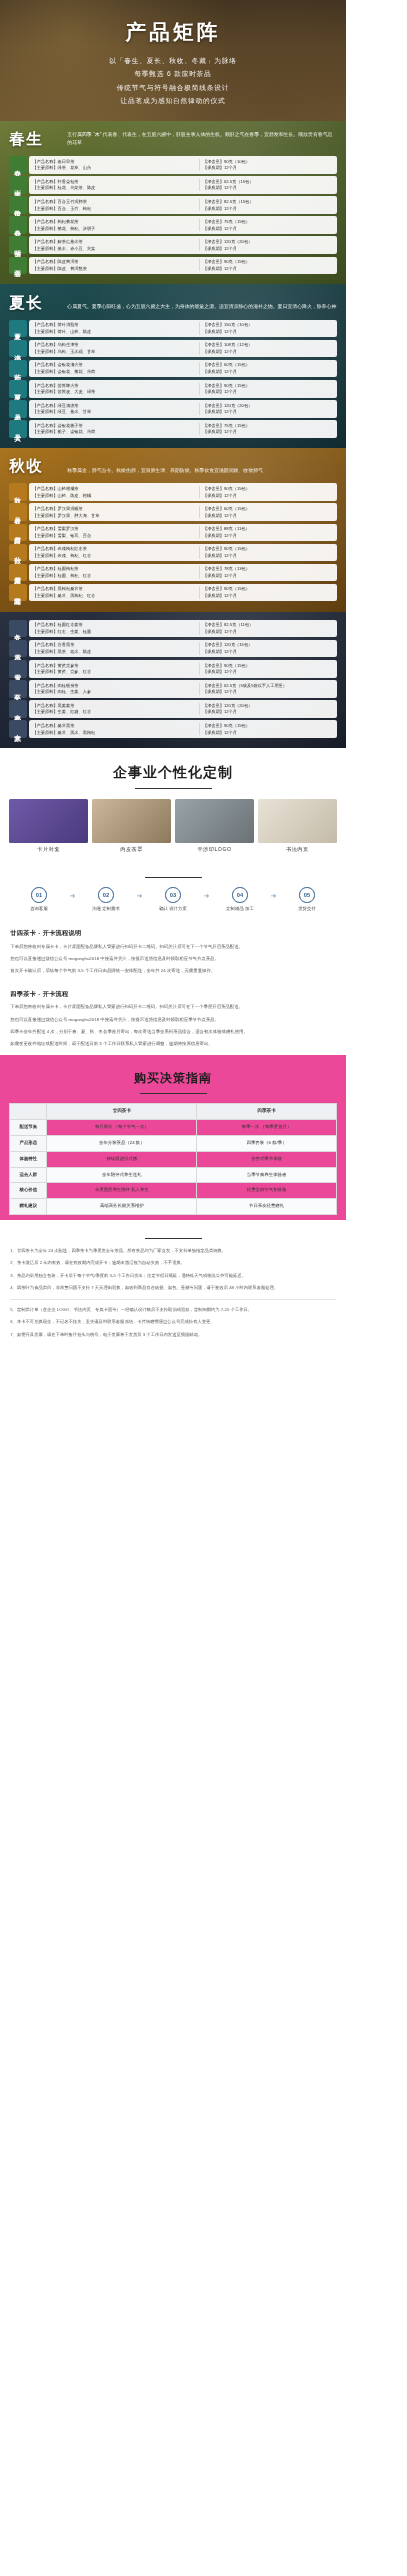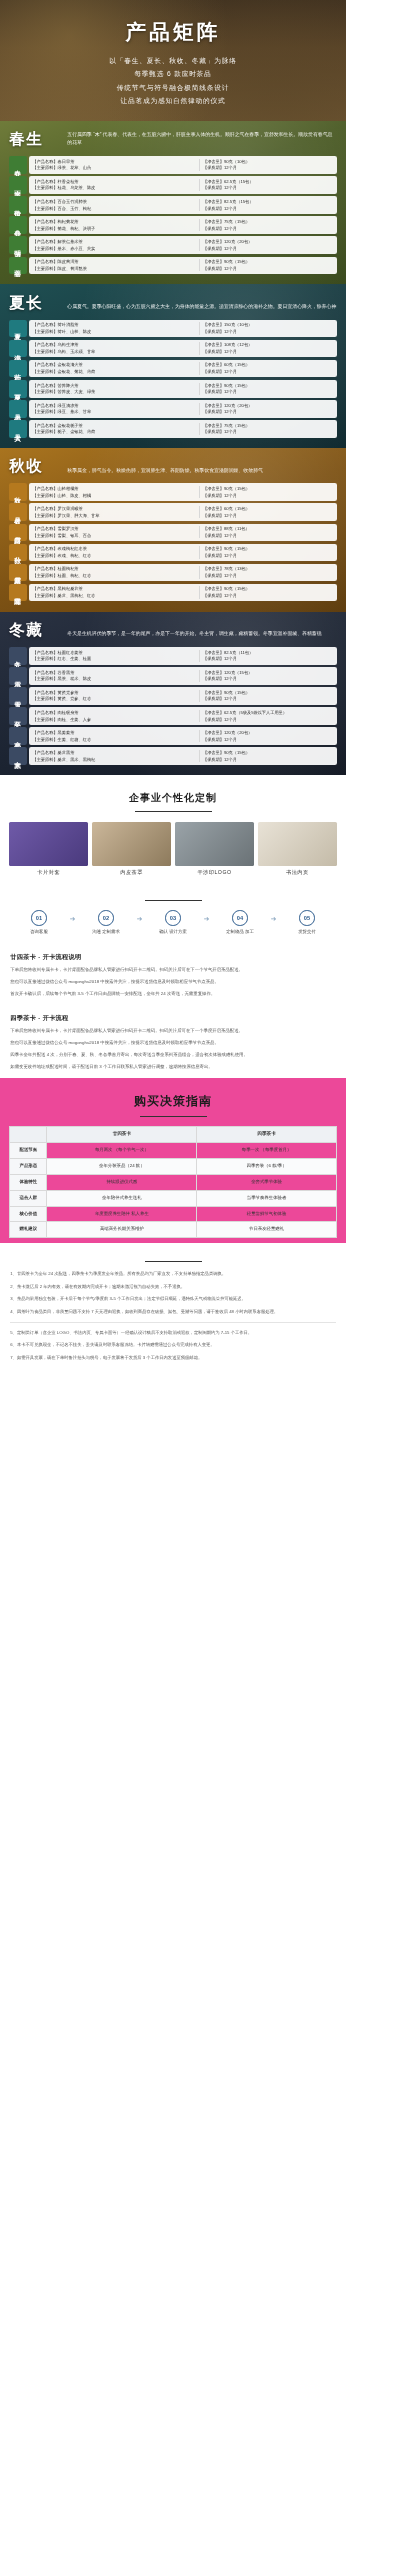--- a/index.html
+++ b/index.html
@@ -78,21 +78,21 @@
     color: #2a2a2a;
     min-height: 17.5px;
     align-items: center;
   }
   .card .left { flex: 1.25; display:flex; flex-direction:column; justify-content:center; gap:1px; }
   .card .right { flex: 1; display:flex; flex-direction:column; justify-content:center; gap:1px; border-left:0.5px solid #d8d8d8; padding-left:3.1px; }
   .ln { font-size: 4.2px; line-height: 1.35; white-space: nowrap; overflow:hidden; text-overflow: ellipsis; }
 
   
   .custom { background:#fff; padding: 15.5px 9.3px 5.2px; text-align:center; }
-  .custom h2 { font-size: 10px; font-weight: 700; letter-spacing: 1px; color:#1f1f1f; }
+  .custom h2 { font-size: 14px; font-weight: 700; letter-spacing: 1px; color:#1f1f1f; }
   .custom .rule { width: 77px; height:1px; background:#333; margin: 6.2px auto 10.3px; }
   .gift-grid { display:grid; grid-template-columns: repeat(4,1fr); gap: 4.1px; }
   .gift { }
   .gift .ph {
     height: 44px; border-radius:1.5px;
     display:flex; align-items:center; justify-content:center;
     color:#fff; font-size:5.2px;
   }
   .ph1 { background: linear-gradient(135deg,#6f5aa8,#4a3a7d); }
   .ph2 { background: linear-gradient(135deg,#cbb79a,#8d7a5c); }
@@ -439,24 +439,20 @@
           </div>
         </div>
 
       </div>
     </div>
   </section>
 
   <section class="season s-winter">
     <div class="bg"></div>
     <div class="inner">
-      <div class="season-head">
-        <div class="season-title">冬藏</div>
-        <div class="season-desc">冬天是生机潜伏的季节，是一年的尾声，亦是下一年的开始。冬主肾，调生藏，藏精蓄锐。冬季宜温补固藏、养精蓄锐</div>
-      </div>
       <div class="rows">
 
         <div class="row">
           <div class="badge" style="background:#3b4a63">立冬</div>
           <div class="card">
             <div class="left">
               <div class="ln">【产品名称】桂圆红枣姜茶</div>
               <div class="ln">【主要原料】红枣、生姜、桂圆</div>
             </div>
             <div class="right">

